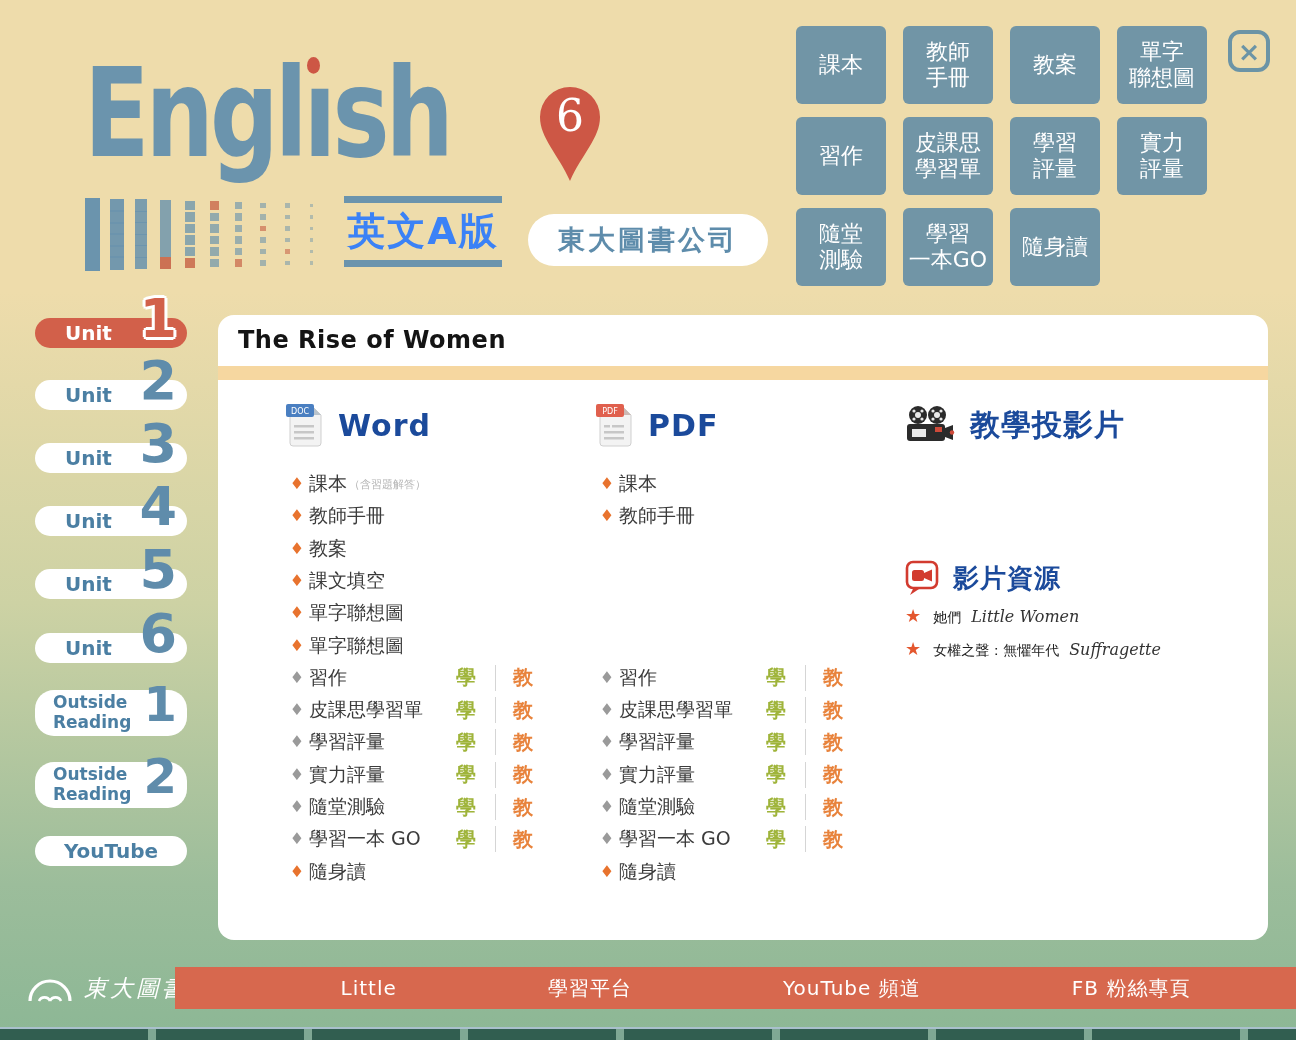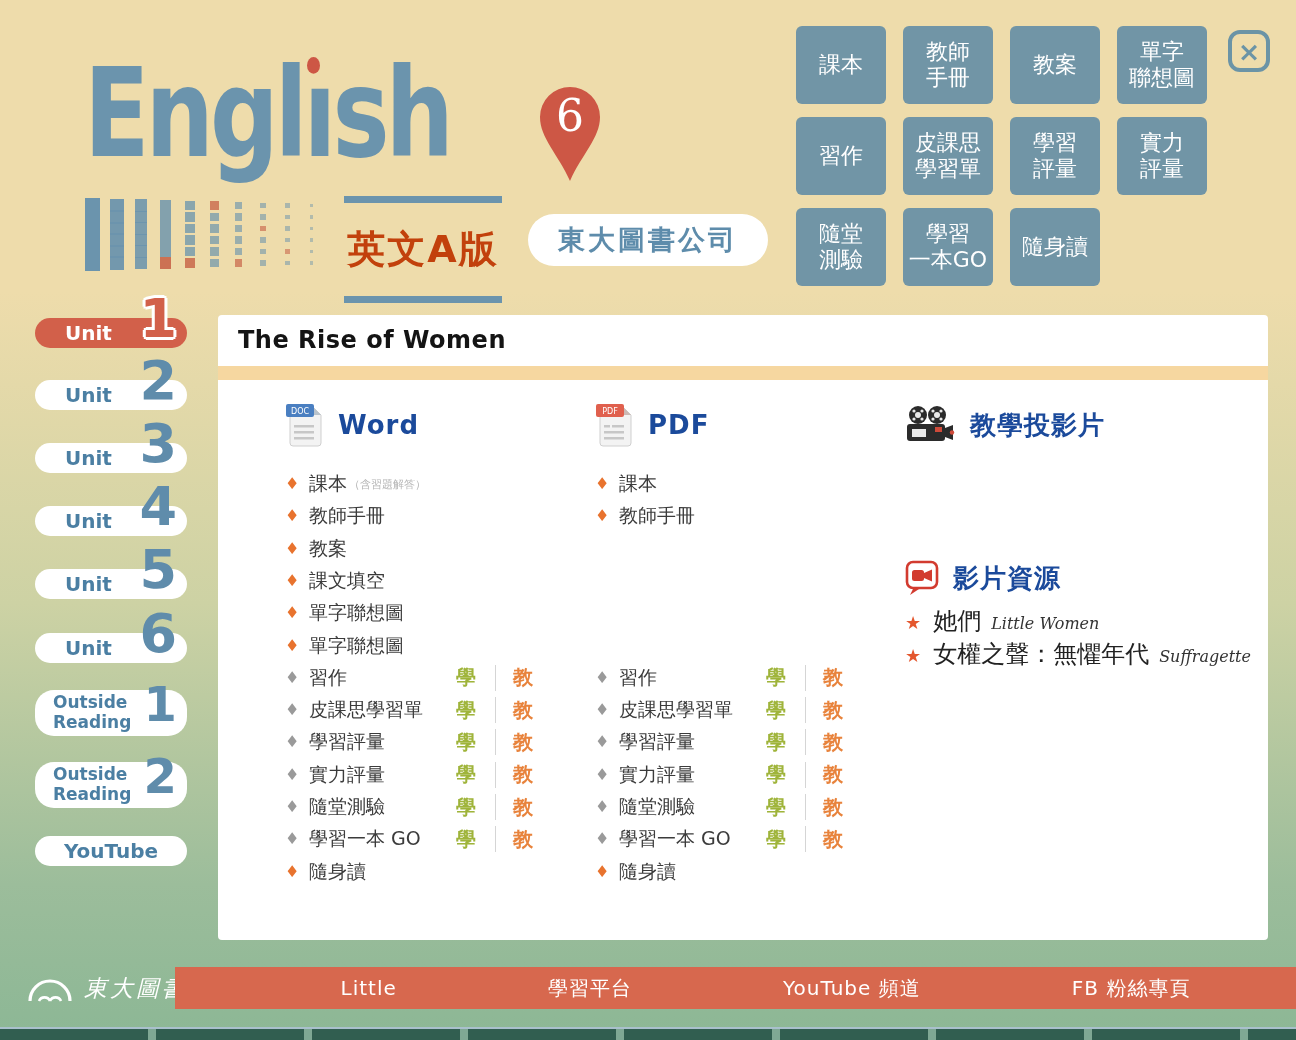--- a/index.html
+++ b/index.html
@@ -10,22 +10,22 @@
   }
   
   .logo{position:absolute;left:84px;top:52px;font-size:96px;font-weight:800;color:#6b94ad;
         letter-spacing:-4px;transform:scaleY(1.28);transform-origin:top left;line-height:1;}
   .i-hold{position:relative;display:inline-block;}
   .i-dot{position:absolute;left:3px;top:4px;width:13px;height:13px;border-radius:50%;background:#cd5745;}
   .pin{position:absolute;left:534px;top:86px;}
   .dots{position:absolute;left:85px;top:198px;width:245px;height:70px;}
   .dots i{position:absolute;display:block;}
   .edition{position:absolute;left:344px;top:196px;width:158px;text-align:center;
-           border-top:7px solid #6b94ad;border-bottom:7px solid #6b94ad;padding:21px 0;
-           font-size:38px;font-weight:bold;color:#c2410c;letter-spacing:2px;}
+           border-top:7px solid #6b94ad;border-bottom:7px solid #6b94ad;padding:3px 0;
+           font-size:38px;font-weight:bold;color:#3b82f6;letter-spacing:2px;}
   .disc-pill{position:absolute;left:528px;top:214px;background:#fff;border-radius:26px;
              padding:8px 30px;font-size:27px;font-weight:bold;color:#5e8cab;letter-spacing:3px;}
   
   .top-grid{position:absolute;left:796px;top:26px;display:grid;
             grid-template-columns:repeat(4,90px);grid-auto-rows:78px;gap:13px 17px;}
   .grid-btn{background:#7195a6;color:#fff;border-radius:6px;display:flex;align-items:center;
             justify-content:center;text-align:center;font-size:22px;line-height:1.2;
             white-space:pre-line;cursor:pointer;}
   .close-btn{position:absolute;left:1228px;top:30px;width:34px;height:34px;border:4px solid #6b94a6;
              border-radius:12px;color:#6b94a6;font-size:27px;line-height:1;display:flex;
@@ -38,44 +38,44 @@
   .side-item.two{padding-left:18px;font-size:17px;line-height:1.15;}
   .side-label{white-space:pre-line;}
   .side-num{position:absolute;right:10px;top:-26px;font-size:54px;font-weight:900;color:#5f8cab;line-height:1;}
   .side-item.two .side-num{top:-10px;font-size:48px;}
   .side-item.active{background:#d2604a;color:#fff;}
   .side-item.active .side-num{color:#d2604a;
     text-shadow:-3px 0 #fff,3px 0 #fff,0 -3px #fff,0 3px #fff,-2px -2px #fff,2px 2px #fff,-2px 2px #fff,2px -2px #fff;}
   .side-item.center{justify-content:center;padding-left:0;}
   
   .panel{position:absolute;left:218px;top:315px;width:1050px;height:625px;background:#fff;
-         border-radius:4px;overflow:hidden;}
+         border-radius:16px;overflow:hidden;text-align:center;}
   .panel-title{position:absolute;left:20px;top:11px;font-size:24px;font-weight:800;color:#141414;letter-spacing:.5px;}
   .panel-band{position:absolute;left:0;right:0;top:51px;height:14px;background:#f6d7a0;}
   .col{position:absolute;top:85px;}
   .col.word{left:67px;width:300px;}
   .col.pdf{left:377px;width:300px;}
   .col.media{left:687px;width:350px;}
   .col-head{display:flex;align-items:center;gap:15px;height:50px;}
-  .col-head .hd{font-size:26px;font-weight:800;color:#1b4a9b;letter-spacing:1px;}
+  .col-head .hd{font-size:30px;font-weight:800;color:#1b4a9b;letter-spacing:1px;}
   .res-list{position:relative;margin-top:18px;height:430px;}
   .res-row{position:absolute;left:0;width:100%;height:32px;display:flex;align-items:center;}
   .blt{width:24px;font-size:16px;line-height:1;}
   .blt.orange{color:#e8732e;}
   .blt.gray{color:#9a9a9a;}
   .res-label{font-size:19px;color:#3b3b3b;}
   .res-note{font-size:11px;color:#b5b5b5;margin-left:2px;}
   .role-xue{position:absolute;left:171px;font-size:20px;font-weight:bold;color:#9fb43a;cursor:pointer;}
   .role-sep{position:absolute;left:210px;top:3px;width:1px;height:26px;background:#d5d5d5;}
   .role-jiao{position:absolute;left:228px;font-size:20px;font-weight:bold;color:#e8833c;cursor:pointer;}
   .media-videos-head{display:flex;align-items:center;gap:14px;position:absolute;top:160px;}
   .media-videos-head .hd{font-size:26px;font-weight:800;color:#1b4a9b;letter-spacing:1px;}
   .video-row{position:absolute;left:0;display:flex;align-items:baseline;height:33px;cursor:pointer;}
   .video-row .star{color:#e4572e;font-size:18px;margin-right:12px;}
-  .video-zh{font-size:24px;color:#222;}
+  .video-zh{font-size:14px;color:#222;}
   .video-en{font-family:"DejaVu Serif",serif;font-style:italic;font-size:16px;color:#333;margin-left:10px;}
   
   .footer-bar{position:absolute;left:175px;right:0;top:967px;height:42px;background:#d7684e;
               display:flex;align-items:center;justify-content:space-around;padding:0 30px 0 90px;}
   .footer-link{color:#fff;font-size:20px;cursor:pointer;letter-spacing:1px;}
   .publisher{position:absolute;left:26px;top:972px;display:flex;align-items:center;gap:10px;color:#fff;}
   .publisher .pub-name{font-family:"DejaVu Serif",serif;font-size:23px;letter-spacing:3px;font-style:italic;}
   .bottom-strip{position:absolute;left:0;bottom:0;width:100%;height:11px;border-top:2px solid #a9c0cc;
      background:repeating-linear-gradient(90deg,#315e50 0 148px,#7fa894 148px 156px);}
 </style>

